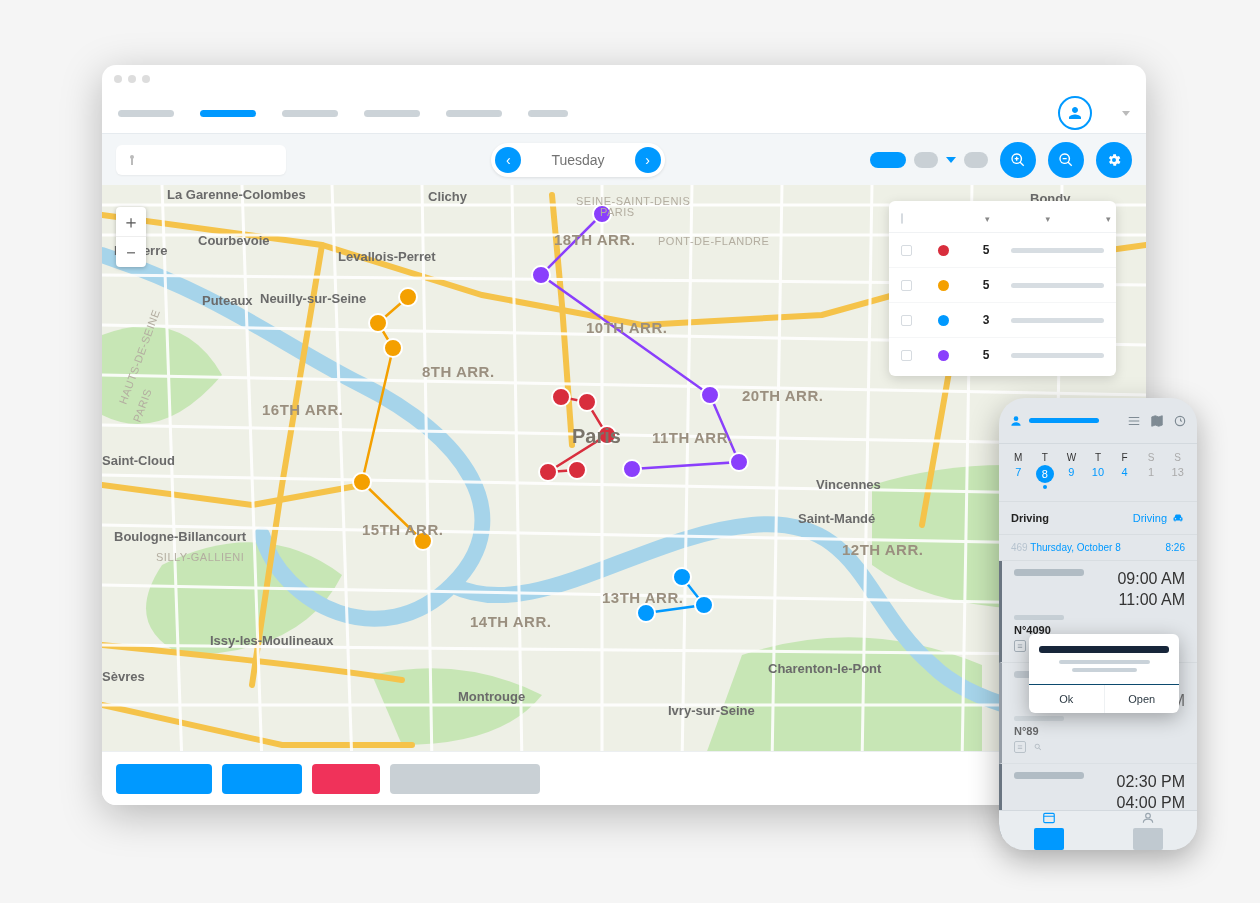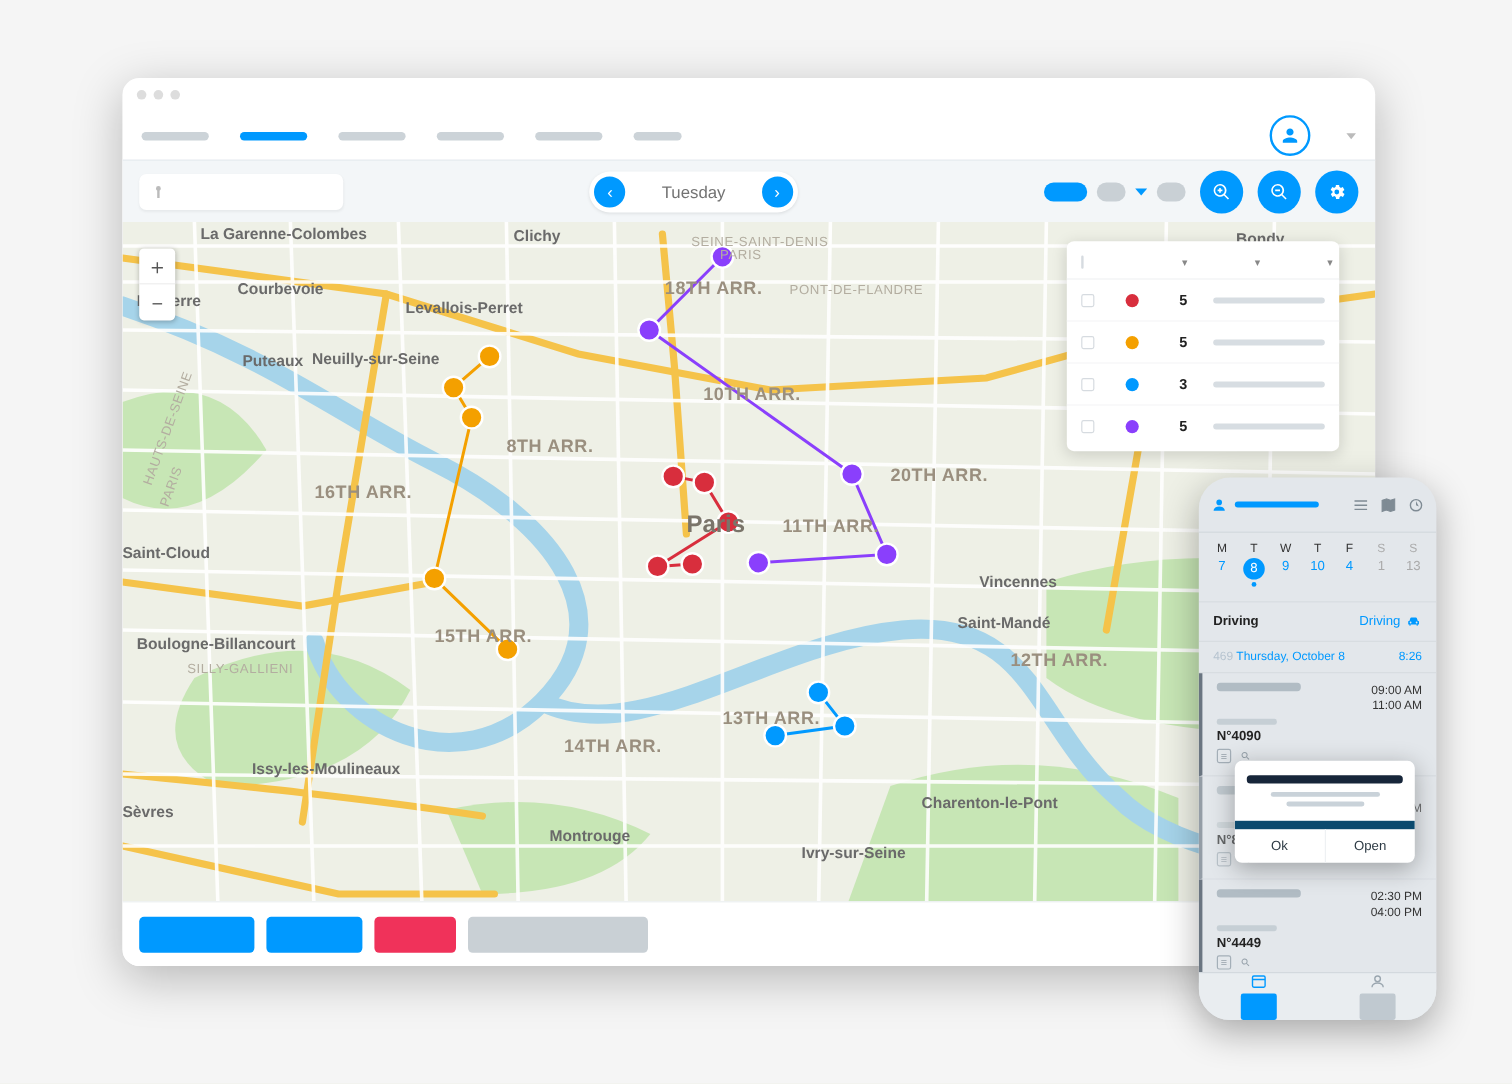--- a/index.html
+++ b/index.html
@@ -78,31 +78,31 @@
 .actrow { display:flex; justify-content:space-between; align-items:center; padding:10px 12px; border-bottom:1px solid #d8dde1; }
 .actrow .lab { color:#222; font-weight:600; }
 .actrow .val { color:#0099ff; display:flex; align-items:flex-start; gap:4px; }
 .mini { display:flex; justify-content:space-between; padding:7px 12px; border-bottom:1px solid #d8dde1; font-size:10px; }
 .mini .l { color:#8aa0b4; }
 .mini .r { color:#0099ff;margin-left:28px; }
 .task { padding:8px 12px 10px 12px; border-bottom:1px solid #d8dde1; border-left:3px solid #6a7581; position:relative; filter:blur(.3px); }
 .task.dim { opacity:.65; }
 .task .tl { display:flex; justify-content:space-between; }
 .task .sk1 { width:70px; height:7px; background:#b1bcc4; border-radius:3px; }
-.task .time { color:#333; font-size:10px; text-align:right; line-height:1.3; }
+.task .time { color:#333; font-size:16px; text-align:right; line-height:1.3; }
 .task .sk2 { width:50px; height:5px; background:#c6cfd5; border-radius:2px; margin:4px 0; }
 .task .id { font-weight:700; color:#222; font-size:11px; margin-top:3px; }
 .task .ic { display:flex; gap:6px; margin-top:4px; }
 .task .ic span { width:12px; height:12px; border:1px solid #a4afb8; border-radius:2px; display:inline-flex; align-items:center; justify-content:center; color:#97a2ab; font-size:9px; }
 .task .ic .clip { border:none; transform:rotate(-45deg); }
 .popup { position:absolute; top:236px; left:30px; width:150px; background:#fff; border-radius:6px; box-shadow:0 5px 20px rgba(0,0,0,.3); z-index:5; overflow:hidden; }
 .popup .pbod { padding:12px 10px 8px; }
 .popup .pbod .bar1 { height:7px; background:#17263a; border-radius:3px; margin-bottom:7px; }
 .popup .pbod .bar2 { height:4px; background:#c9d2d9; border-radius:2px; margin:0 auto 4px; width:70%; }
-.popup .btns { display:flex; border-top:7px solid #0c4a6e; }
+.popup .btns { display:flex; border-top:1px solid #0c4a6e; }
 .popup .btns div { flex:1; text-align:center; padding:8px 0; font-size:11px; color:#2d3a44; }
 .popup .btns div:first-child { border-right:1px solid #eef1f3; }
 .tabbar { position:absolute; bottom:0; left:0; right:0; height:40px; display:flex; border-top:1px solid #d3d9de; background:#e9edf0; }
 .tabbar div { flex:1; display:flex; flex-direction:column; align-items:center; justify-content:center; gap:3px; }
 .tabbar .ti { width:18px; height:14px; }
 .tabbar .tl2 { width:30px; height:3px; border-radius:2px; }
 </style>
 </head>
 <body>
 

